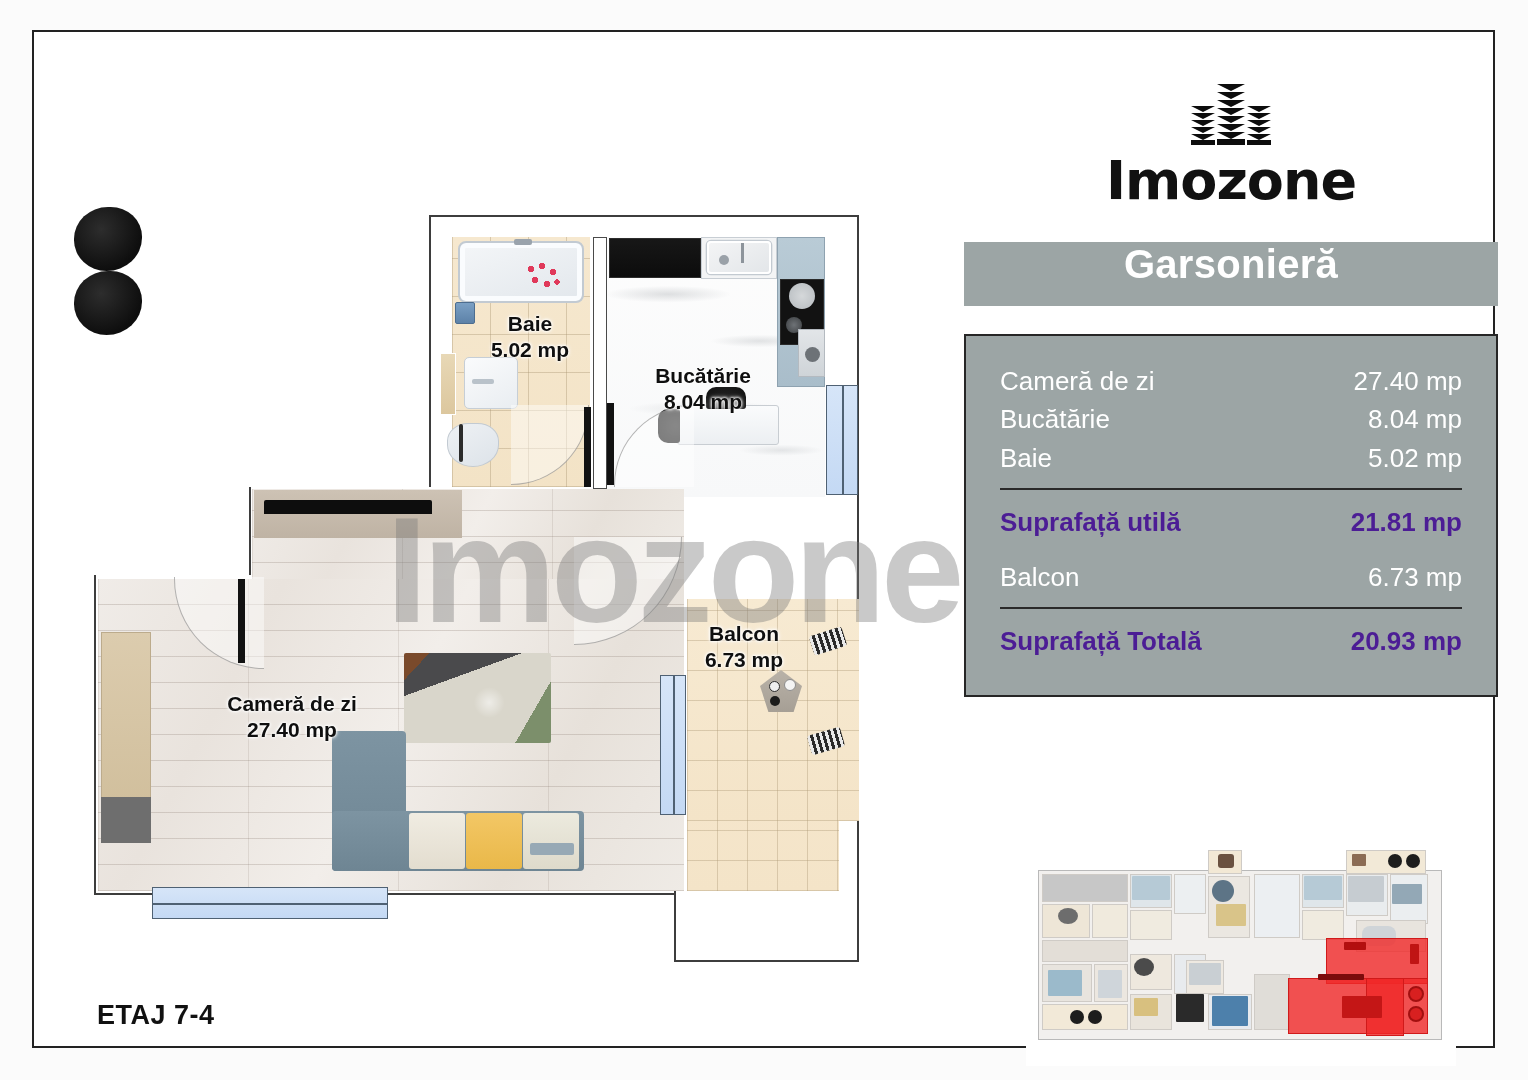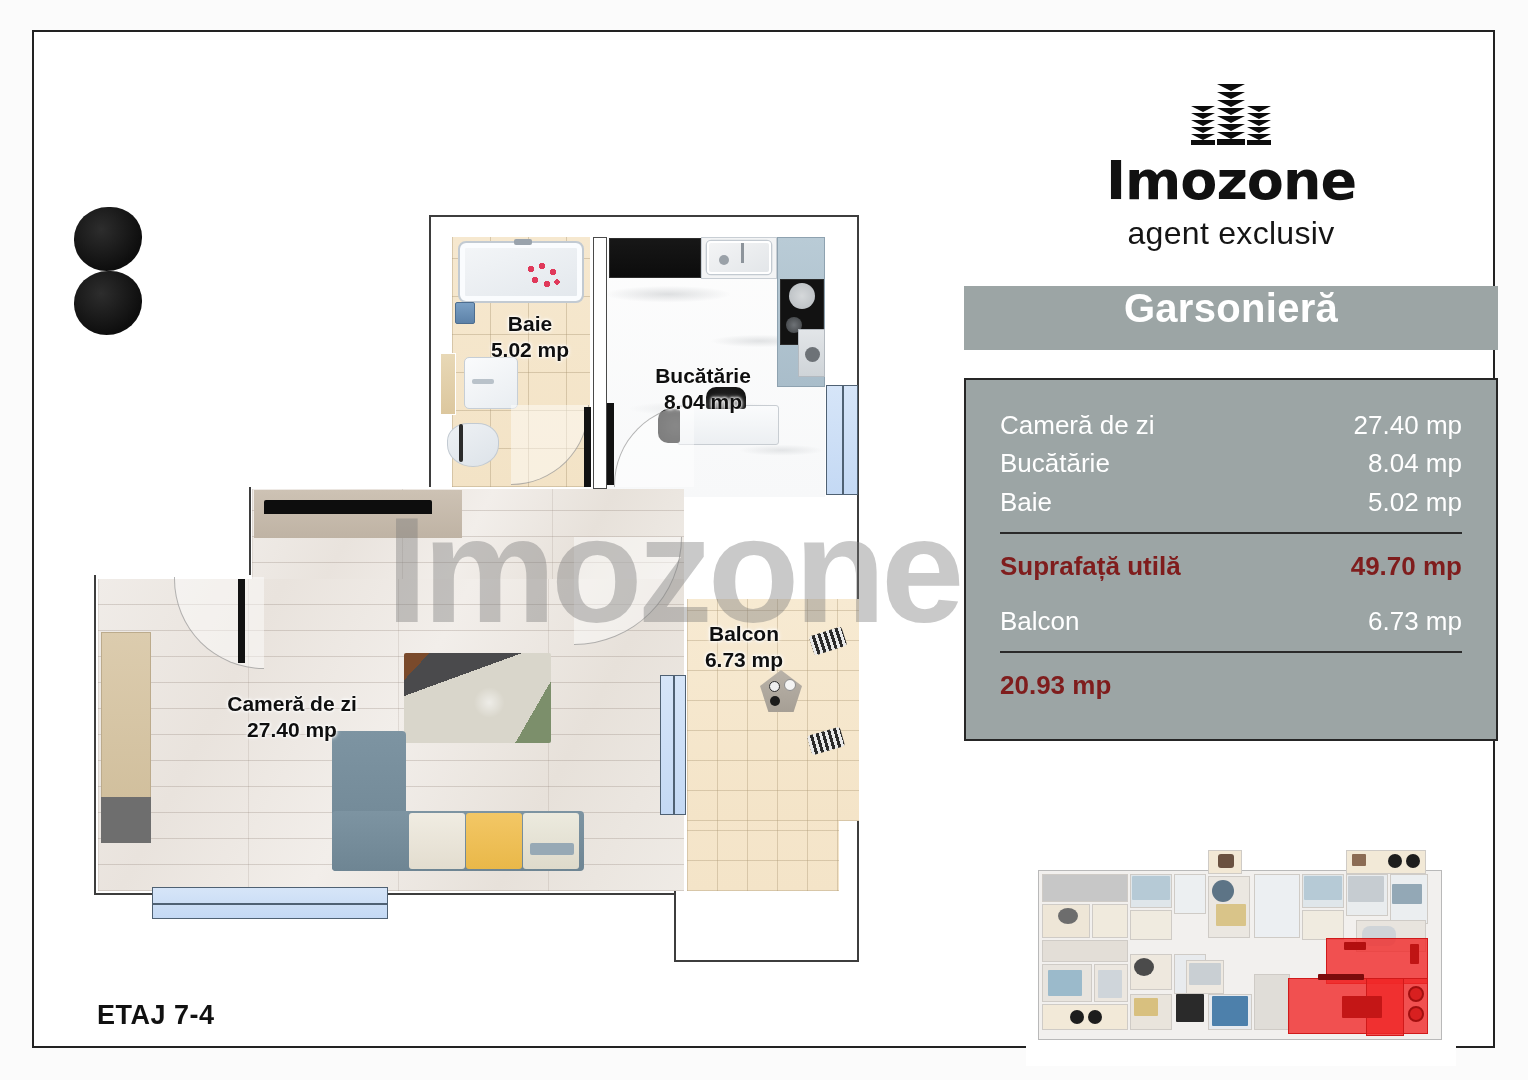--- a/index.html
+++ b/index.html
@@ -163,21 +163,21 @@
   }
   #surf-title {
     text-align:center; color:#fff; font-size:34px; font-weight:bold;
     margin-bottom: 28px;
   }
   .srow {
     display:flex; justify-content:space-between; align-items:baseline;
     font-size: 26px; color:#fff; line-height: 1.48;
   }
   .srow .v { text-align:right; }
-  .srow.hl { color:#7f1d1d; font-weight: bold; }
+  .srow.hl { color:#4c1d95; font-weight: bold; }
   .sline { height:2px; background:#2a2a2a; margin: 11px 0 13px; }
   .sgap { height: 16px; }
 
   
   #keyplan {
     position:absolute; left:992px; top:812px; width:430px; height:222px;
     background:#ffffff;
   }
   .kp-outline { position:absolute; border:1.4px solid #b9b9b9; background:#f2f0ee; }
   .kp-unit { position:absolute; background:#efece8; border:.8px solid #cfcbc6; }
@@ -354,21 +354,20 @@
             <path d="M66 30 L90 30 L78 36 Z"></path>
             <path d="M66 37 L90 37 L78 43 Z"></path>
             <path d="M66 44 L90 44 L78 50 Z"></path>
             <path d="M66 51 L90 51 L78 57 Z"></path>
             <path d="M66 58 L90 58 L78 64 Z"></path>
             <rect x="66" y="64" width="24" height="5"></rect>
           </g>
         </g>
       </svg>
       <div id="brand">Imozone</div>
-      <div id="tagline">agent exclusiv</div>
     </div>
 
     <div id="title-bar">
       <span>Garsonieră</span>
     </div>
 
     <div id="surf-box">
 
       <div class="srow">
         <span class="k">Cameră de zi</span>
@@ -380,33 +379,34 @@
       </div>
       <div class="srow">
         <span class="k">Baie</span>
         <span class="v">5.02 mp</span>
       </div>
 
       <div class="sline"></div>
 
       <div class="srow hl">
         <span class="k">Suprafață utilă</span>
-        <span class="v">49.70 mp</span>
+        <span class="v">21.81 mp</span>
       </div>
 
       <div class="sgap"></div>
 
       <div class="srow">
         <span class="k">Balcon</span>
         <span class="v">6.73 mp</span>
       </div>
 
       <div class="sline"></div>
 
       <div class="srow hl">
+        <span class="k">Suprafață Totală</span>
         <span class="v">20.93 mp</span>
       </div>
     </div>
   </div>
 
   <div id="keyplan">
     <div class="kp-outline" style="left:12px;top:26px;width:404px;height:170px;"></div>
 
     <div class="kp-unit" style="left:16px;top:30px;width:86px;height:28px;background:#c7c7c7;"></div>
     <div class="kp-unit" style="left:16px;top:60px;width:48px;height:34px;background:#eee6d7;"></div>

